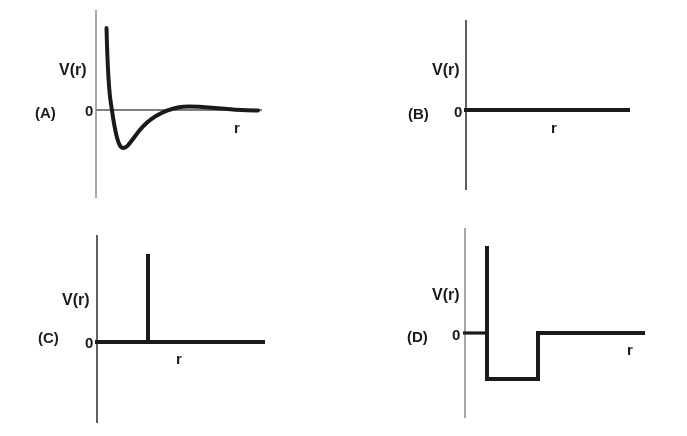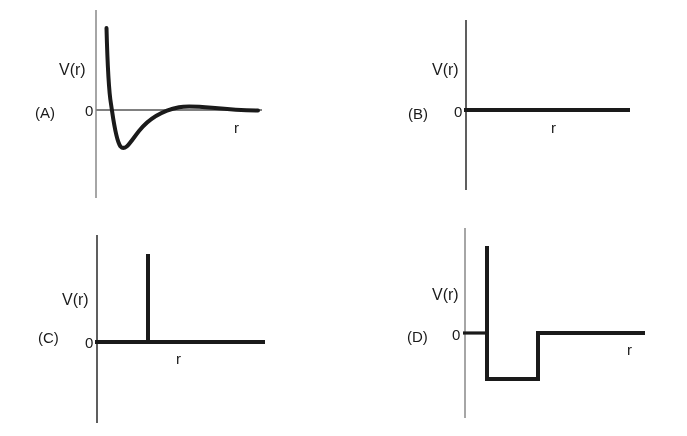--- a/index.html
+++ b/index.html
@@ -40,21 +40,21 @@
     height: 218px;
     display: block;
   }
   .panel-label,
   .zero-label,
   .vr-label,
   .r-label {
     position: absolute;
     white-space: nowrap;
     line-height: 1;
-    font-weight: normal;
+    font-weight: bold;
   }
   .panel-label { font-size: 15px; }
   .zero-label  { font-size: 15px; }
   .vr-label    { font-size: 16px; }
   .r-label     { font-size: 15px; }
 </style>
 </head>
 <body>
 
 <div id="figure">

